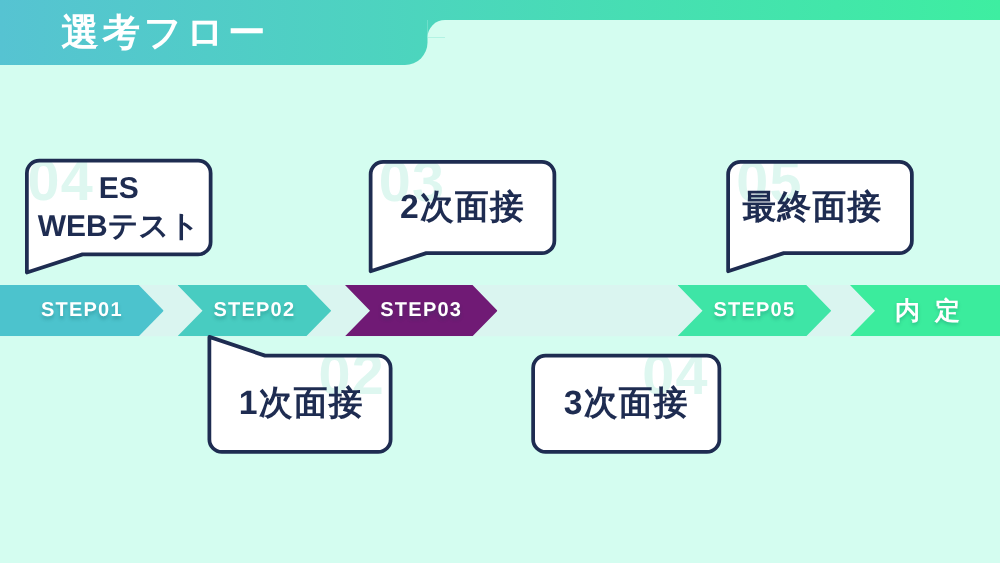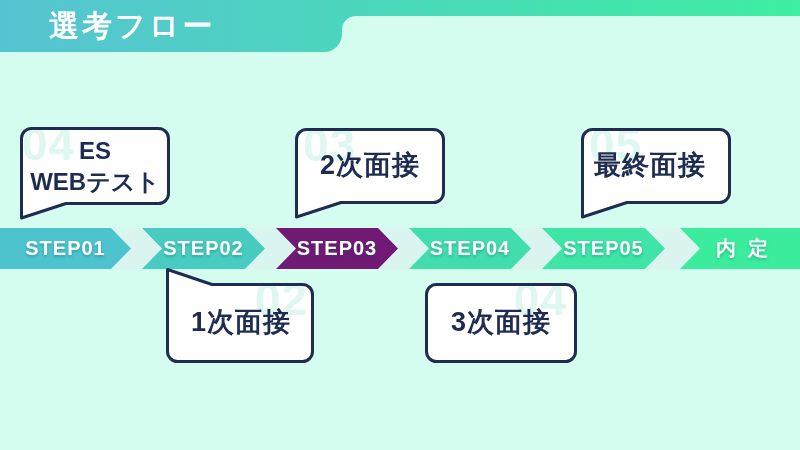--- a/index.html
+++ b/index.html
@@ -42,21 +42,21 @@
   .corner-fillet>div{
     width:100%;height:100%;background:var(--bg);
     border-top-left-radius:14px;
   }
 
   
   .band{position:absolute;left:0;top:228px;width:800px;height:41px;background:var(--gap);}
   .seg{
     position:absolute;top:0;height:41px;
     display:flex;align-items:center;justify-content:center;
-    color:#fff;font-weight:bold;font-size:20px;letter-spacing:1px;
+    color:#fff;font-weight:bold;font-size:16px;letter-spacing:1px;
     text-shadow:0 2px 3px rgba(0,80,80,0.28);
   }
   .seg-first{clip-path:polygon(0 0,calc(100% - 20px) 0,100% 50%,calc(100% - 20px) 100%,0 100%);}
   .seg-mid{clip-path:polygon(0 0,calc(100% - 20px) 0,100% 50%,calc(100% - 20px) 100%,0 100%,20px 50%);}
   .seg-last{clip-path:polygon(0 0,100% 0,100% 100%,0 100%,20px 50%);}
   .s0{left:0;width:131px;}
   .s1{left:142px;width:123px;}
   .s2{left:276px;width:122px;}
   .s3{left:409px;width:122px;}
   .s4{left:542px;width:123px;}
@@ -105,23 +105,20 @@
 
 <div class="band">
   <div class="seg seg-first s0" style="background: rgb(76, 195, 205);">
       <span>STEP01</span>
     </div>
   <div class="seg seg-mid s1" style="background: rgb(72, 204, 193);">
       <span>STEP02</span>
     </div>
   <div class="seg seg-mid s2" style="background: #701a75;">
       <span>STEP03</span>
-    </div>
-  <div class="seg seg-mid s3" style="background: rgb(65, 221, 173);">
-      <span>STEP04</span>
     </div>
   <div class="seg seg-mid s4" style="background: rgb(62, 229, 166);">
       <span>STEP05</span>
     </div>
   <div class="seg seg-last s5" style="background: rgb(59, 236, 157);">
       <span>内定</span>
     </div>
 </div>
 
 <div class="bubble b-es">

